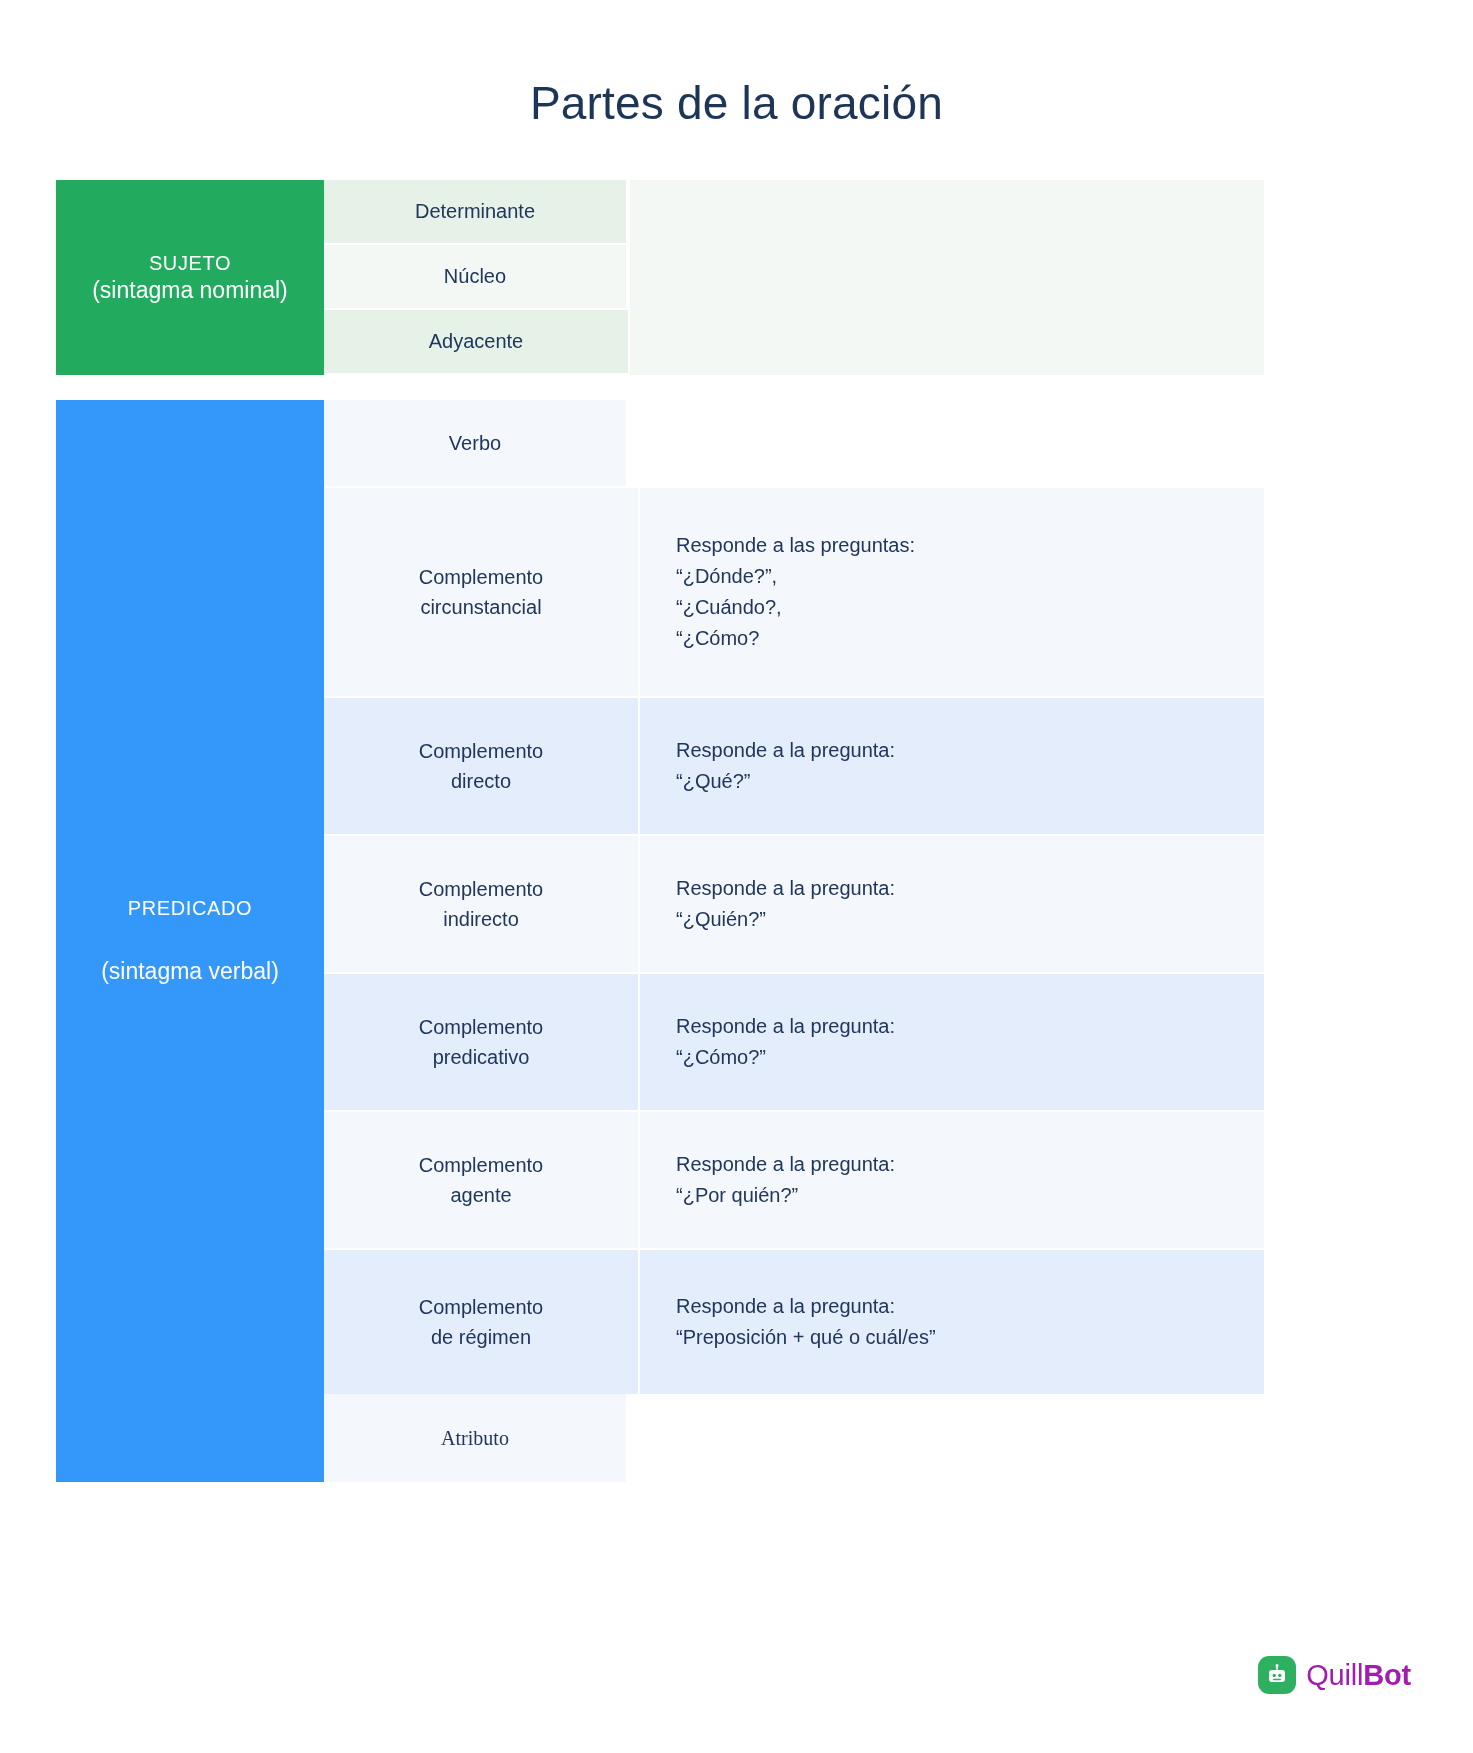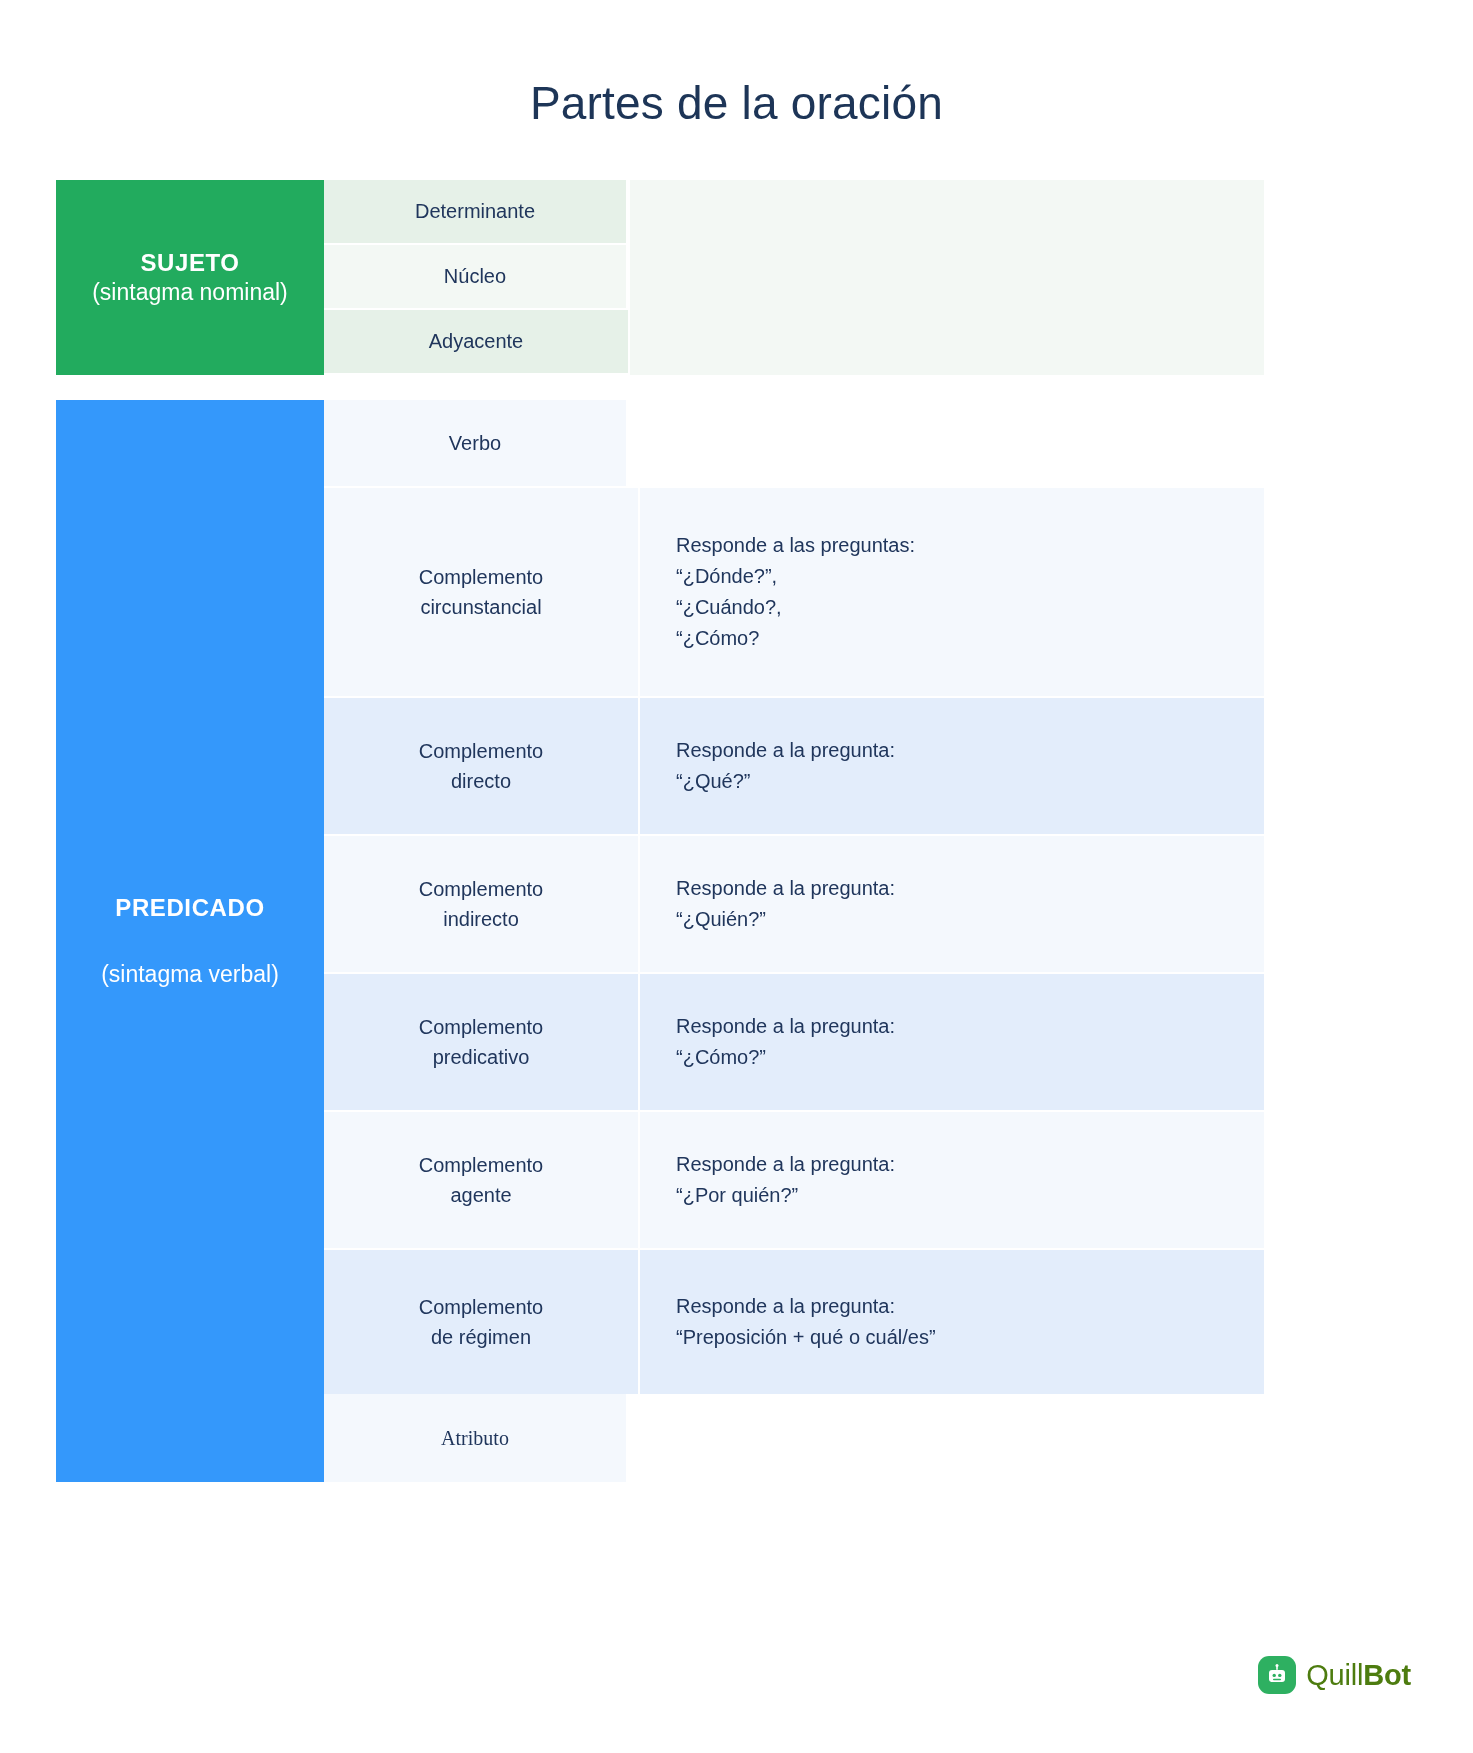--- a/index.html
+++ b/index.html
@@ -55,22 +55,22 @@
     flex: 0 0 268px;
     display: flex;
     flex-direction: column;
     align-items: center;
     justify-content: center;
     color: #ffffff;
     text-align: center;
     box-sizing: border-box;
   }
   .label-col .main {
-    font-size: 24px;
-    font-weight: bold;
+    font-size: 20px;
+    font-weight: normal;
     letter-spacing: 0.6px;
     line-height: 1.3;
   }
   .label-col .sub {
     font-size: 23px;
     font-weight: 400;
     line-height: 1.3;
   }
   .label-green { background: #22ab5e; }
   .label-blue  { background: #3498fb; gap: 36px; }
@@ -222,21 +222,21 @@
     height: 38px;
     border-radius: 11px;
     background: #2eb061;
     display: flex;
     align-items: center;
     justify-content: center;
   }
   .logo-mark svg { display: block; }
   .logo-text {
     font-size: 29px;
-    color: #4d7c0f;
+    color: #a21caf;
     font-weight: 400;
     letter-spacing: -0.2px;
   }
   .logo-text b { font-weight: 700; }
 </style>
 </head>
 <body>
 
 <div class="page">
 

